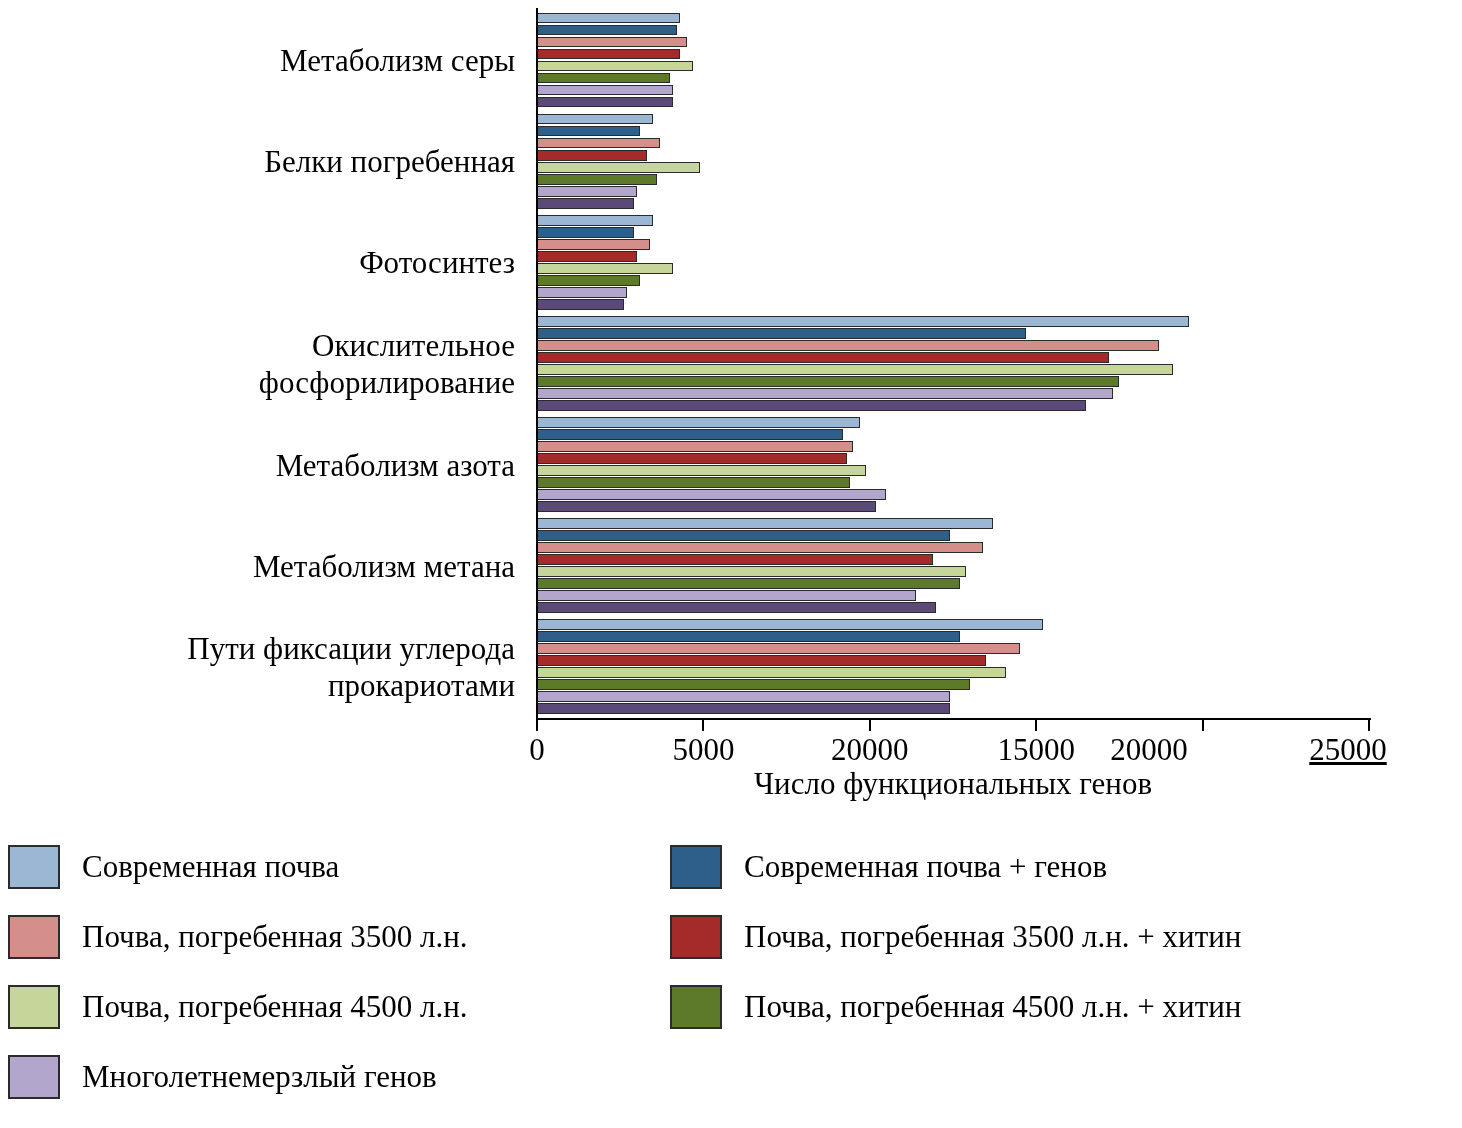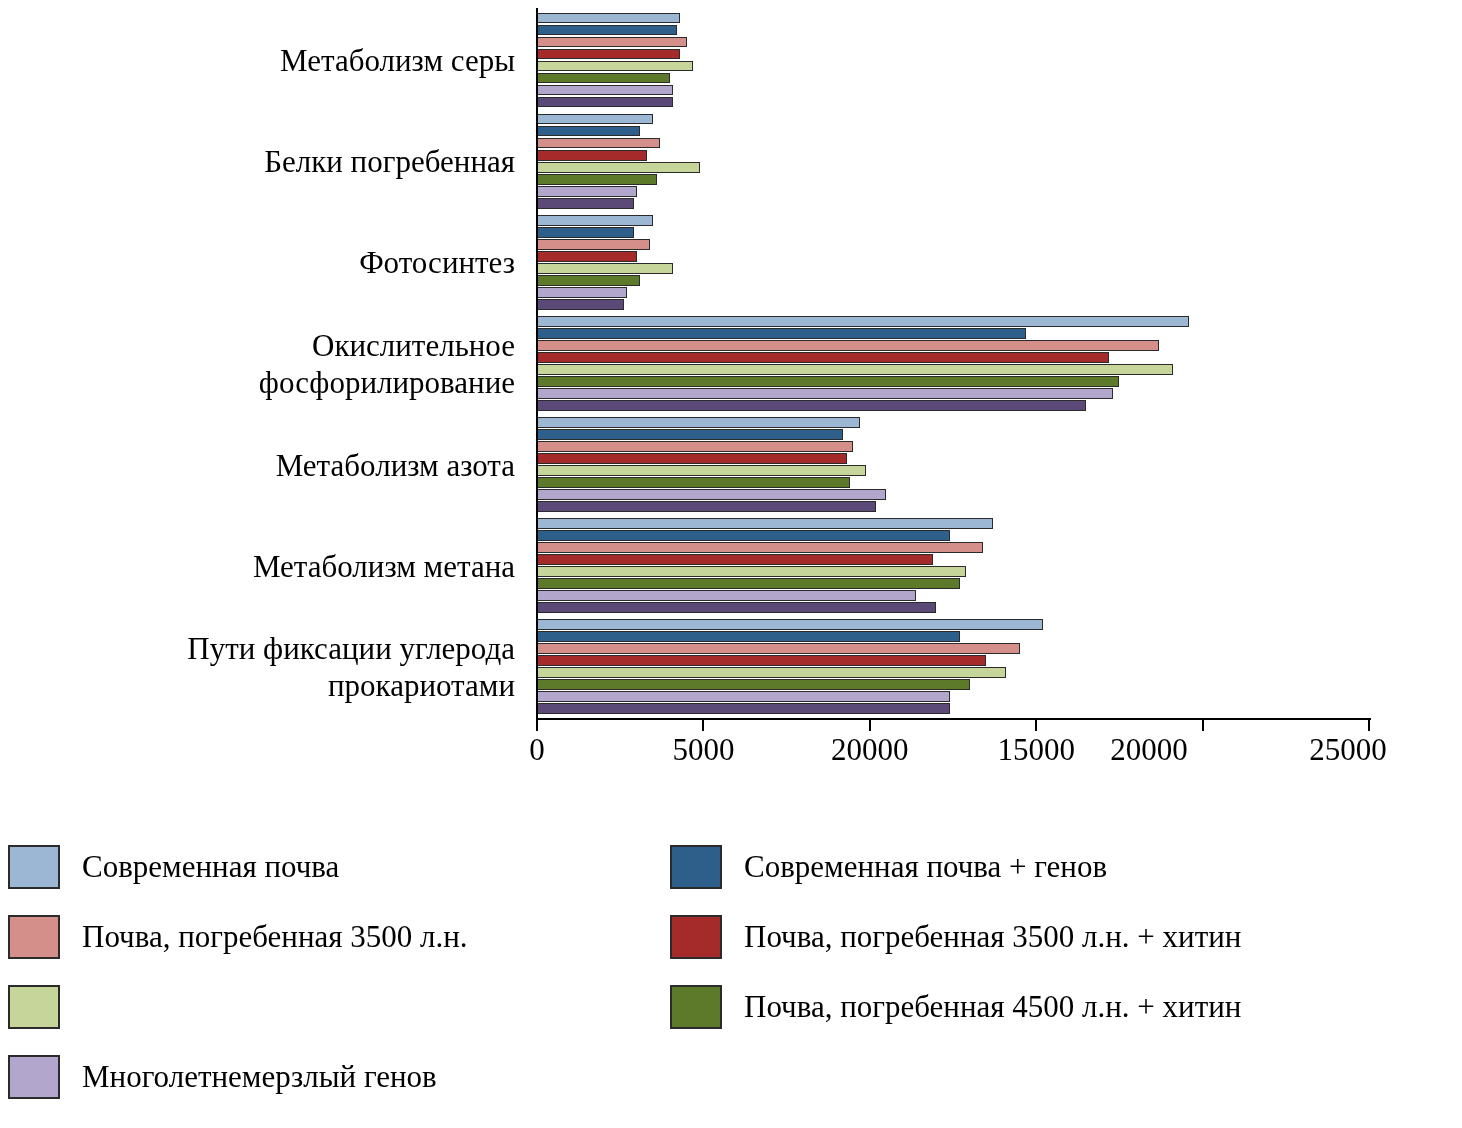--- a/index.html
+++ b/index.html
@@ -217,48 +217,50 @@
         <div class="tick-label" style="left: 537px;">0</div>
         <div class="tick" style="left: 702.4px;"></div>
         <div class="tick-label" style="left: 703.4px;">5000</div>
         <div class="tick" style="left: 868.8px;"></div>
         <div class="tick-label" style="left: 869.8px;">20000</div>
         <div class="tick" style="left: 1035.2px;"></div>
         <div class="tick-label" style="left: 1036.2px;">15000</div>
         <div class="tick" style="left: 1201.6px;"></div>
         <div class="tick-label" style="left: 1149px;">20000</div>
         <div class="tick" style="left: 1368px;"></div>
-        <div class="tick-label" style="left: 1348px;">25000</div>
+        <div class="tick-label" style="left: 1348px; text-decoration: underline;">25000</div>
       </div>
     <div id="cat-labels">
         <div class="cat-label" style="right: 947px; width: 440px; top: 42.0714px;">Метаболизм серы</div>
         <div class="cat-label" style="right: 947px; width: 440px; top: 143.214px;">Белки погребенная</div>
         <div class="cat-label" style="right: 947px; width: 440px; top: 244.357px;">Фотосинтез</div>
         <div class="cat-label" style="right: 947px; width: 440px; top: 327px;">Окислительное
 фосфорилирование</div>
         <div class="cat-label" style="right: 947px; width: 440px; top: 446.643px;">Метаболизм азота</div>
         <div class="cat-label" style="right: 947px; width: 440px; top: 547.786px;">Метаболизм метана</div>
         <div class="cat-label" style="right: 947px; width: 440px; top: 630.429px;">Пути фиксации углерода
 прокариотами</div>
       </div>
 
+    <div id="x-title">Число функциональных генов</div>
   </div>
 
   <div id="legend">
     <div class="legend-col" id="legend-left" style="left:8px;">
         <div class="legend-item">
           <div class="legend-swatch" style="background: rgb(155, 183, 212);"></div>
           <div class="legend-text">Современная почва</div>
         </div>
         <div class="legend-item">
           <div class="legend-swatch" style="background: rgb(212, 143, 139);"></div>
           <div class="legend-text">Почва, погребенная 3500 л.н.</div>
         </div>
         <div class="legend-item">
           <div class="legend-swatch" style="background: rgb(198, 214, 154);"></div>
+          <div class="legend-text">Почва, погребенная 4500 л.н.</div>
         </div>
         <div class="legend-item">
           <div class="legend-swatch" style="background: rgb(179, 166, 204);"></div>
           <div class="legend-text">Многолетнемерзлый генов</div>
         </div>
       </div>
     <div class="legend-col" id="legend-right" style="left:670px;">
         <div class="legend-item">
           <div class="legend-swatch" style="background: rgb(46, 95, 138);"></div>
           <div class="legend-text">Современная почва + генов</div>

